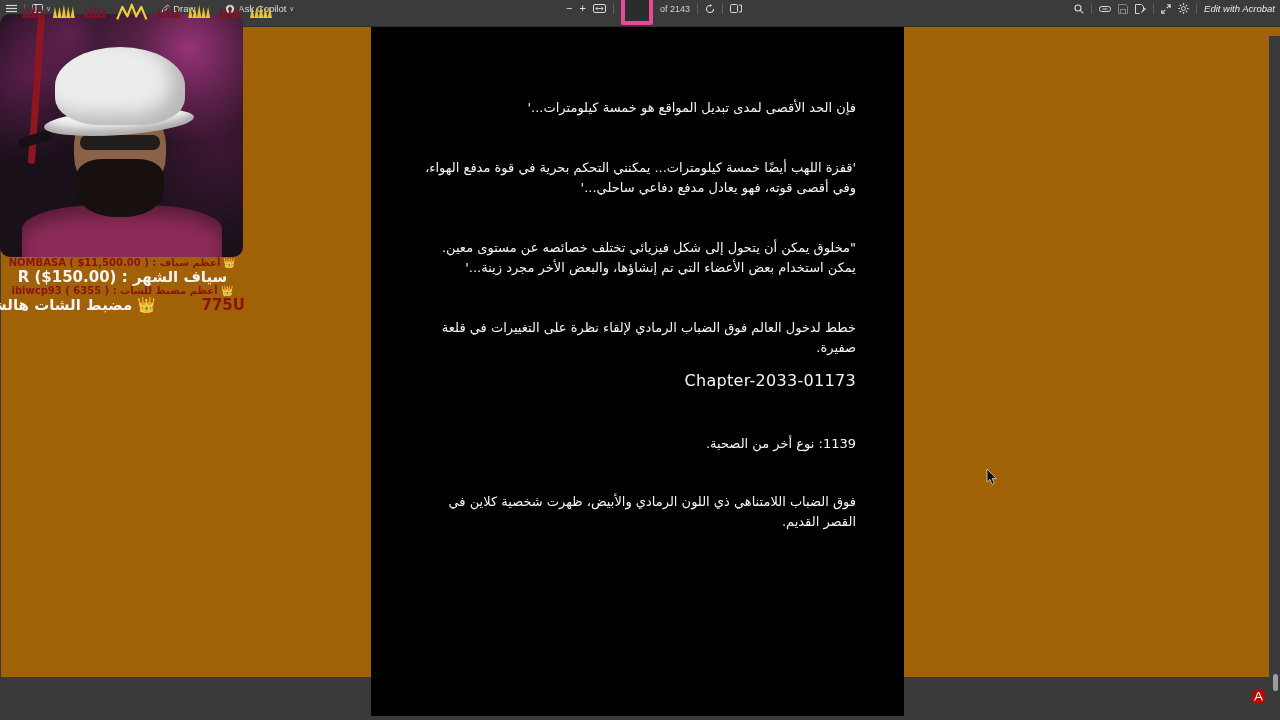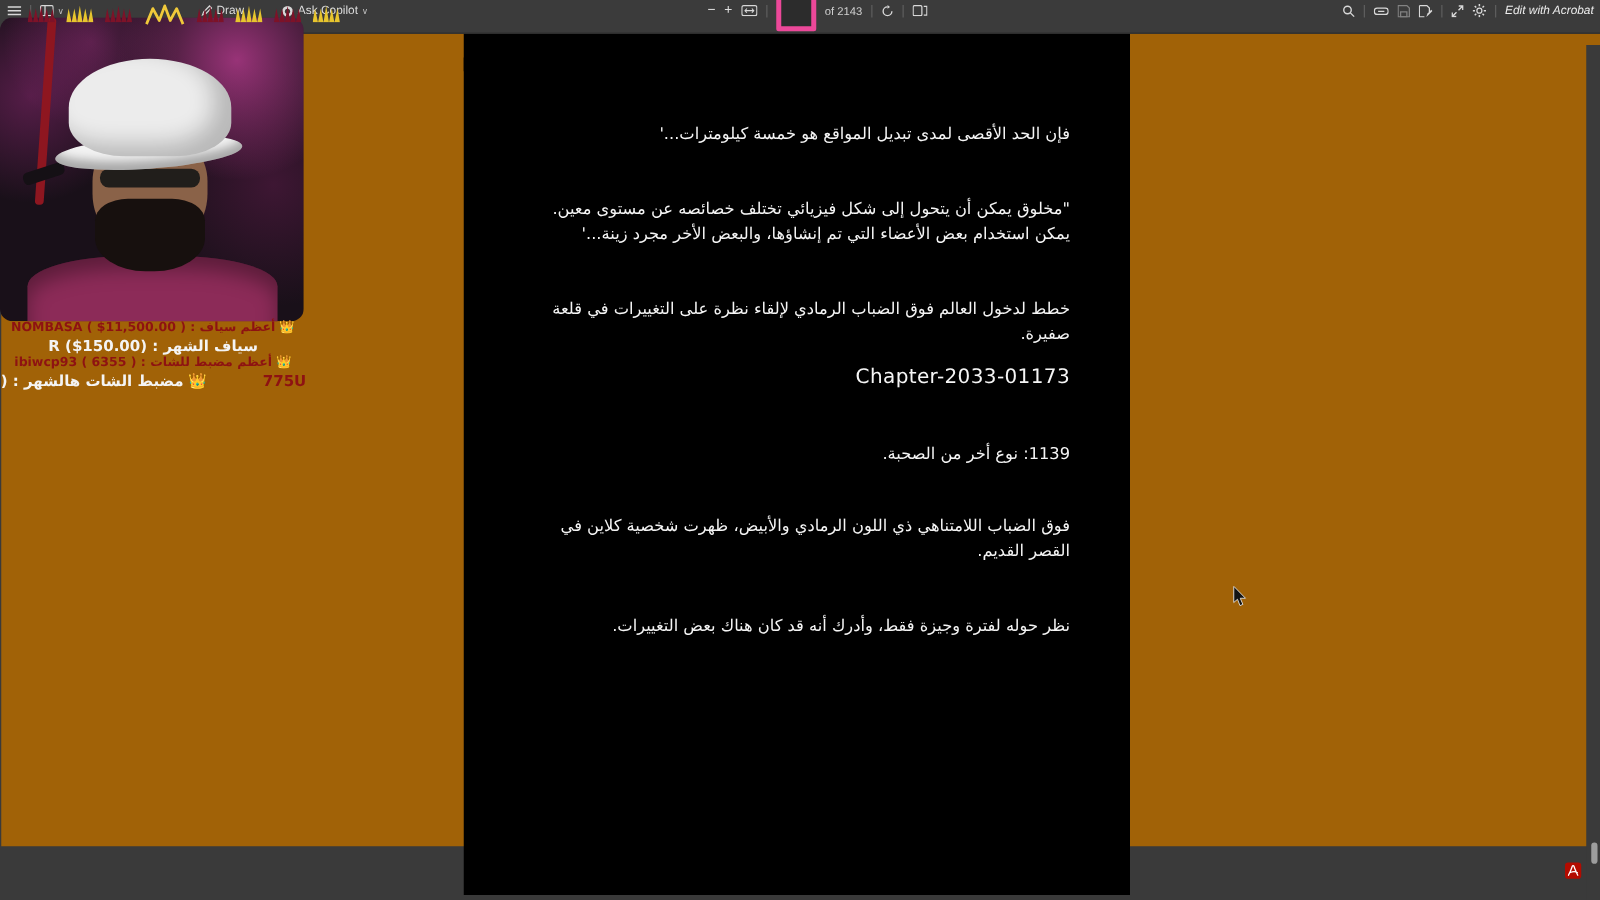--- a/index.html
+++ b/index.html
@@ -89,21 +89,21 @@
            clip-path:polygon(0 100%,9% 25%,20% 100%,30% 25%,40% 100%,50% 10%,60% 100%,70% 25%,80% 100%,91% 25%,100% 100%); }
   .crown.red { background:#7d1228; }
   .crown.gold { background:#e7c52e; }
   .crown-big { margin-top:0; }
 
   
   .stats { position:absolute; left:0; top:256px; width:245px; z-index:21; text-align:center;
            font-weight:bold; direction:rtl; font-family:"DejaVu Sans",sans-serif; }
   .stat { font-size:10px; line-height:14px; white-space:nowrap; }
   .stat-red { color:#8e1212; }
-  .stat-white { color:#f4f4f4; font-size:12px; }
+  .stat-white { color:#f4f4f4; font-size:15px; }
   .stat .prefix { color:#8e1212;margin-left:40px; }
 
   svg { shape-rendering:geometricPrecision; }
 </style>
 </head>
 <body>
 
 <div class="stage">
 
   <div class="toolbar">
@@ -224,26 +224,26 @@
       <span class="edit-label">Edit with Acrobat</span>
     </div>
   </div>
 
   <div class="viewer">
     <div class="page-prev"></div>
 
     <div class="page">
       <div class="doc">
         <p>فإن الحد الأقصى لمدى تبديل المواقع هو خمسة كيلومترات...'</p>
+        <p>'قفزة اللهب أيضًا خمسة كيلومترات... يمكنني التحكم بحرية في قوة مدفع الهواء، وفي أقصى قوته، فهو يعادل مدفع دفاعي ساحلي...'</p>
         <p>"مخلوق يمكن أن يتحول إلى شكل فيزيائي تختلف خصائصه عن مستوى معين. يمكن استخدام بعض الأعضاء التي تم إنشاؤها، والبعض الأخر مجرد زينة...'</p>
         <p class="no-gap">خطط لدخول العالم فوق الضباب الرمادي لإلقاء نظرة على التغييرات في قلعة صفيرة.</p>
         <div class="chapter-line">Chapter-2033-01173</div>
         <p class="p7">1139: نوع أخر من الصحبة.</p>
         <p>فوق الضباب اللامتناهي ذي اللون الرمادي والأبيض، ظهرت شخصية كلاين في القصر القديم.</p>
-        <p>نظر حوله لفترة وجيزة فقط، وأدرك أنه قد كان هناك بعض التغييرات.</p>
       </div>
     </div>
 
     <div class="scrollbar">
       <div class="scroll-thumb"></div>
 
     </div>
   </div>
 
   <div class="acrobat-fab">

